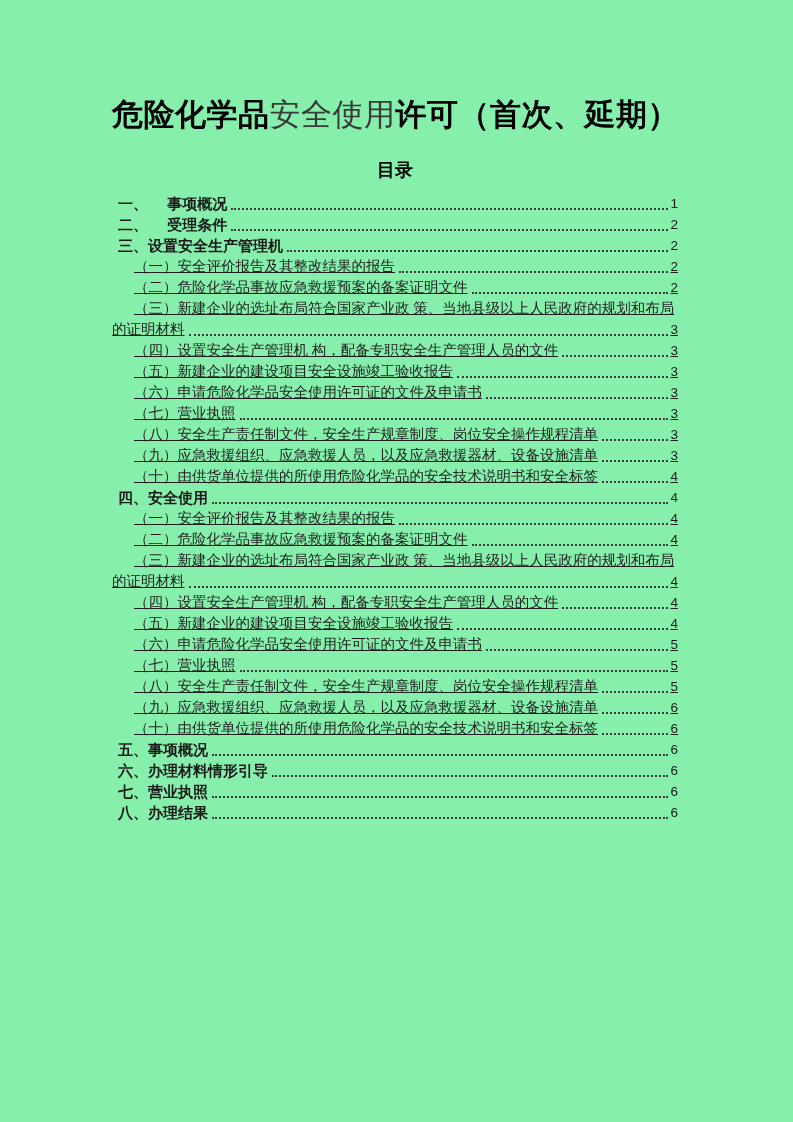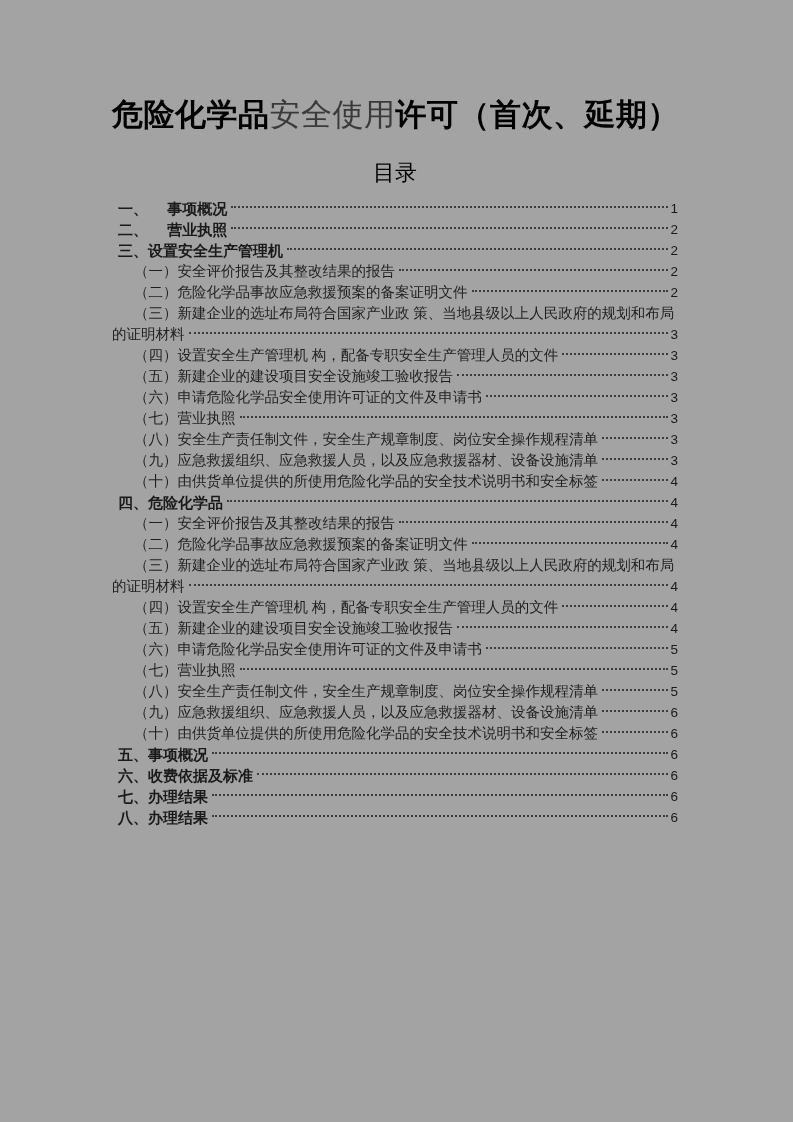--- a/index.html
+++ b/index.html
@@ -5,21 +5,21 @@
   html, body {
     margin: 0;
     padding: 0;
     background: #ffffff;
   }
   .doc-page {
     position: relative;
     width: 793px;
     height: 1122px;
     margin: 0 auto;
-    background: #a3a3a3;
+    background: #86efac;
     box-sizing: border-box;
     padding: 94px 115px 0 112px;
     color: #111111;
     font-family: "Liberation Serif", "DejaVu Serif", serif;
     overflow: hidden;
   }
   .doc-title {
     margin: 0;
     text-align: center;
     font-size: 31px;
@@ -30,49 +30,50 @@
     font-family: "Liberation Serif", "DejaVu Serif", serif;
     white-space: nowrap;
   }
   .doc-title .title-regular {
     font-weight: 400;
     color: #3a3a3a;
   }
   .toc-heading {
     margin: 23px 0 11px 0;
     text-align: center;
-    font-size: 22px;
+    font-size: 18px;
     line-height: 1.3;
-    font-weight: 400;
+    font-weight: 700;
     color: #000000;
     font-family: "Liberation Sans", "DejaVu Sans", sans-serif;
   }
   .toc-list {
     width: 100%;
   }
   .toc-line {
     display: flex;
-    align-items: center;
+    align-items: flex-end;
     line-height: 21px;
     min-height: 21px;
     white-space: nowrap;
   }
   .toc-line.lvl1 {
     font-family: "Liberation Sans", "DejaVu Sans", sans-serif;
     font-weight: 700;
     font-size: 15px;
     color: #1a1a1a;
     padding-left: 6px;
   }
   .toc-line.lvl2 {
     font-family: "Liberation Serif", "DejaVu Serif", serif;
     font-weight: 400;
     font-size: 14.5px;
     color: #1f1f1f;
     padding-left: 22px;
+    text-decoration: underline;
   }
   .toc-line.cont {
     padding-left: 0;
   }
   .toc-entry-text {
     flex: 0 0 auto;
   }
   .dot-leader {
     flex: 1 1 auto;
     min-width: 12px;
@@ -97,21 +98,21 @@
 
   <h2 class="toc-heading">目录</h2>
 
   <div class="toc-list" id="toc">
       <div class="toc-line lvl1">
         <span class="toc-entry-text">一、　 事项概况</span>
         <span class="dot-leader"></span>
         <span class="page-num">1</span>
       </div>
       <div class="toc-line lvl1">
-        <span class="toc-entry-text">二、　 营业执照</span>
+        <span class="toc-entry-text">二、　 受理条件</span>
         <span class="dot-leader"></span>
         <span class="page-num">2</span>
       </div>
       <div class="toc-line lvl1">
         <span class="toc-entry-text">三、设置安全生产管理机</span>
         <span class="dot-leader"></span>
         <span class="page-num">2</span>
       </div>
       <div class="toc-line lvl2">
         <span class="toc-entry-text">（一）安全评价报告及其整改结果的报告</span>
@@ -160,21 +161,21 @@
         <span class="toc-entry-text">（九）应急救援组织、应急救援人员，以及应急救援器材、设备设施清单</span>
         <span class="dot-leader"></span>
         <span class="page-num">3</span>
       </div>
       <div class="toc-line lvl2">
         <span class="toc-entry-text">（十）由供货单位提供的所使用危险化学品的安全技术说明书和安全标签</span>
         <span class="dot-leader"></span>
         <span class="page-num">4</span>
       </div>
       <div class="toc-line lvl1">
-        <span class="toc-entry-text">四、危险化学品</span>
+        <span class="toc-entry-text">四、安全使用</span>
         <span class="dot-leader"></span>
         <span class="page-num">4</span>
       </div>
       <div class="toc-line lvl2">
         <span class="toc-entry-text">（一）安全评价报告及其整改结果的报告</span>
         <span class="dot-leader"></span>
         <span class="page-num">4</span>
       </div>
       <div class="toc-line lvl2">
         <span class="toc-entry-text">（二）危险化学品事故应急救援预案的备案证明文件</span>
@@ -223,26 +224,26 @@
         <span class="toc-entry-text">（十）由供货单位提供的所使用危险化学品的安全技术说明书和安全标签</span>
         <span class="dot-leader"></span>
         <span class="page-num">6</span>
       </div>
       <div class="toc-line lvl1">
         <span class="toc-entry-text">五、事项概况</span>
         <span class="dot-leader"></span>
         <span class="page-num">6</span>
       </div>
       <div class="toc-line lvl1">
-        <span class="toc-entry-text">六、收费依据及标准</span>
-        <span class="dot-leader"></span>
-        <span class="page-num">6</span>
-      </div>
-      <div class="toc-line lvl1">
-        <span class="toc-entry-text">七、办理结果</span>
+        <span class="toc-entry-text">六、办理材料情形引导</span>
+        <span class="dot-leader"></span>
+        <span class="page-num">6</span>
+      </div>
+      <div class="toc-line lvl1">
+        <span class="toc-entry-text">七、营业执照</span>
         <span class="dot-leader"></span>
         <span class="page-num">6</span>
       </div>
       <div class="toc-line lvl1">
         <span class="toc-entry-text">八、办理结果</span>
         <span class="dot-leader"></span>
         <span class="page-num">6</span>
       </div>
     </div>
 </div>

